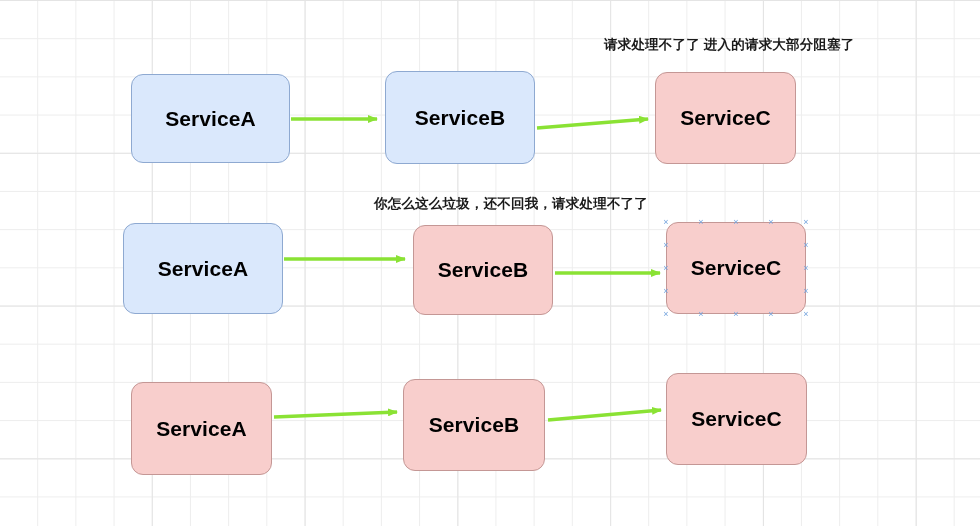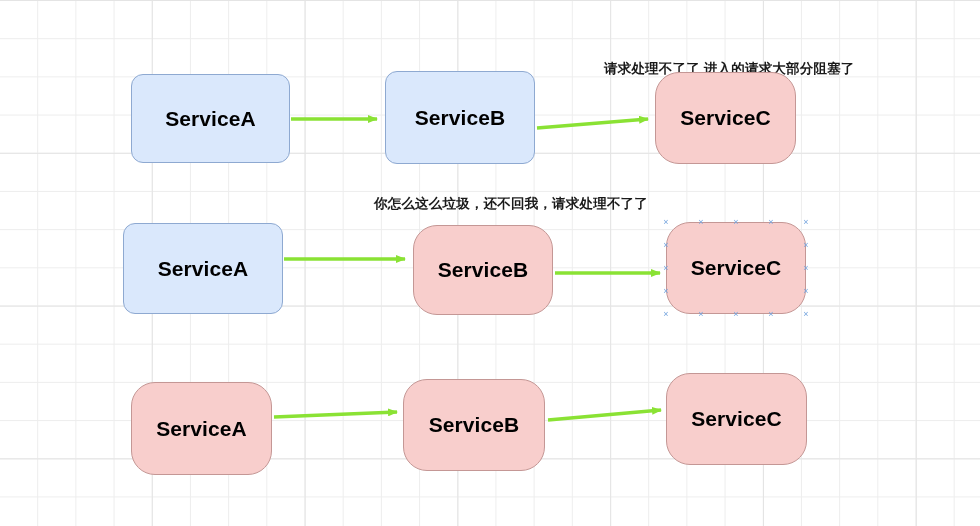--- a/index.html
+++ b/index.html
@@ -48,21 +48,20 @@
     border-width: 1.4px;
     border-style: solid;
   }
   .node.blue {
     background: #dae8fc;
     border-color: #8ea9d1;
   }
   .node.pink {
     background: #f8cecc;
     border-color: #c49795;
-    border-radius: 24px;
   }
   .node-label {
     pointer-events: none;
   }
   .annotation {
     position: absolute;
     font-size: 13.5px;
     font-weight: bold;
     color: #1a1a1a;
     white-space: nowrap;
@@ -112,21 +111,21 @@
     <line x1="291" y1="119" x2="377" y2="119" stroke="#8ae234" stroke-width="3.4" marker-end="url(#ah)"></line>
     <line x1="537" y1="128" x2="648" y2="119" stroke="#8ae234" stroke-width="3.4" marker-end="url(#ah)"></line>
 
     <line x1="284" y1="259" x2="405" y2="259" stroke="#8ae234" stroke-width="3.4" marker-end="url(#ah)"></line>
     <line x1="555" y1="273" x2="660" y2="273" stroke="#8ae234" stroke-width="3.4" marker-end="url(#ah)"></line>
 
     <line x1="274" y1="417" x2="397" y2="412" stroke="#8ae234" stroke-width="3.4" marker-end="url(#ah)"></line>
     <line x1="548" y1="420" x2="661" y2="410" stroke="#8ae234" stroke-width="3.4" marker-end="url(#ah)"></line>
   </svg>
 
-  <div class="annotation" style="left:604px; top:60px;">请求处理不了了 进入的请求大部分阻塞了</div>
+  <div class="annotation" style="left:604px; top:36px;">请求处理不了了 进入的请求大部分阻塞了</div>
 
   <div class="node blue" style="left:131px; top:74px; width:159px; height:89px;">
     <span class="node-label">ServiceA</span>
   </div>
   <div class="node blue" style="left:385px; top:71px; width:150px; height:93px;">
     <span class="node-label">ServiceB</span>
   </div>
   <div class="node pink" style="left:655px; top:72px; width:141px; height:92px;">
     <span class="node-label">ServiceC</span>
   </div>

